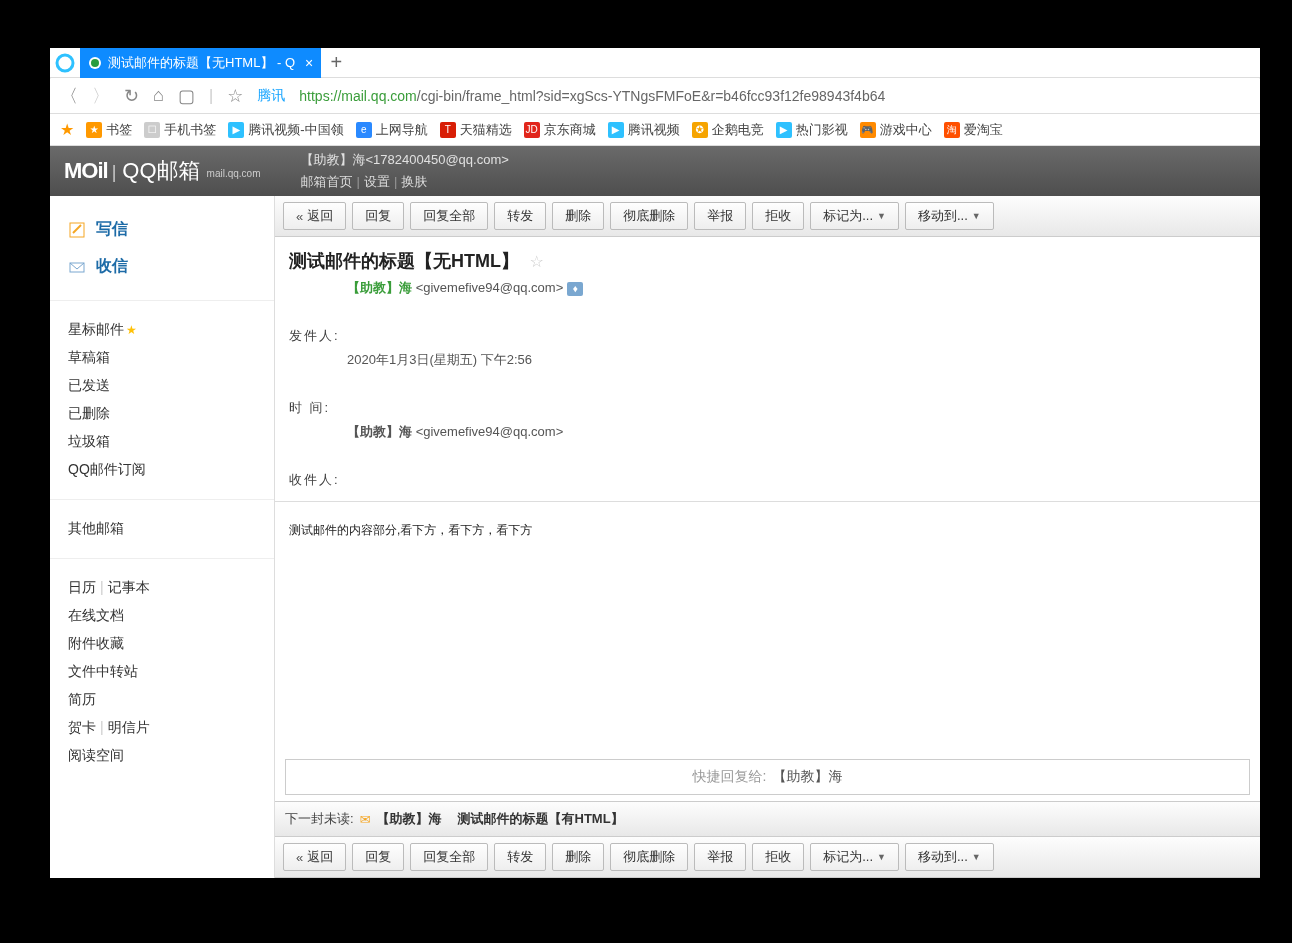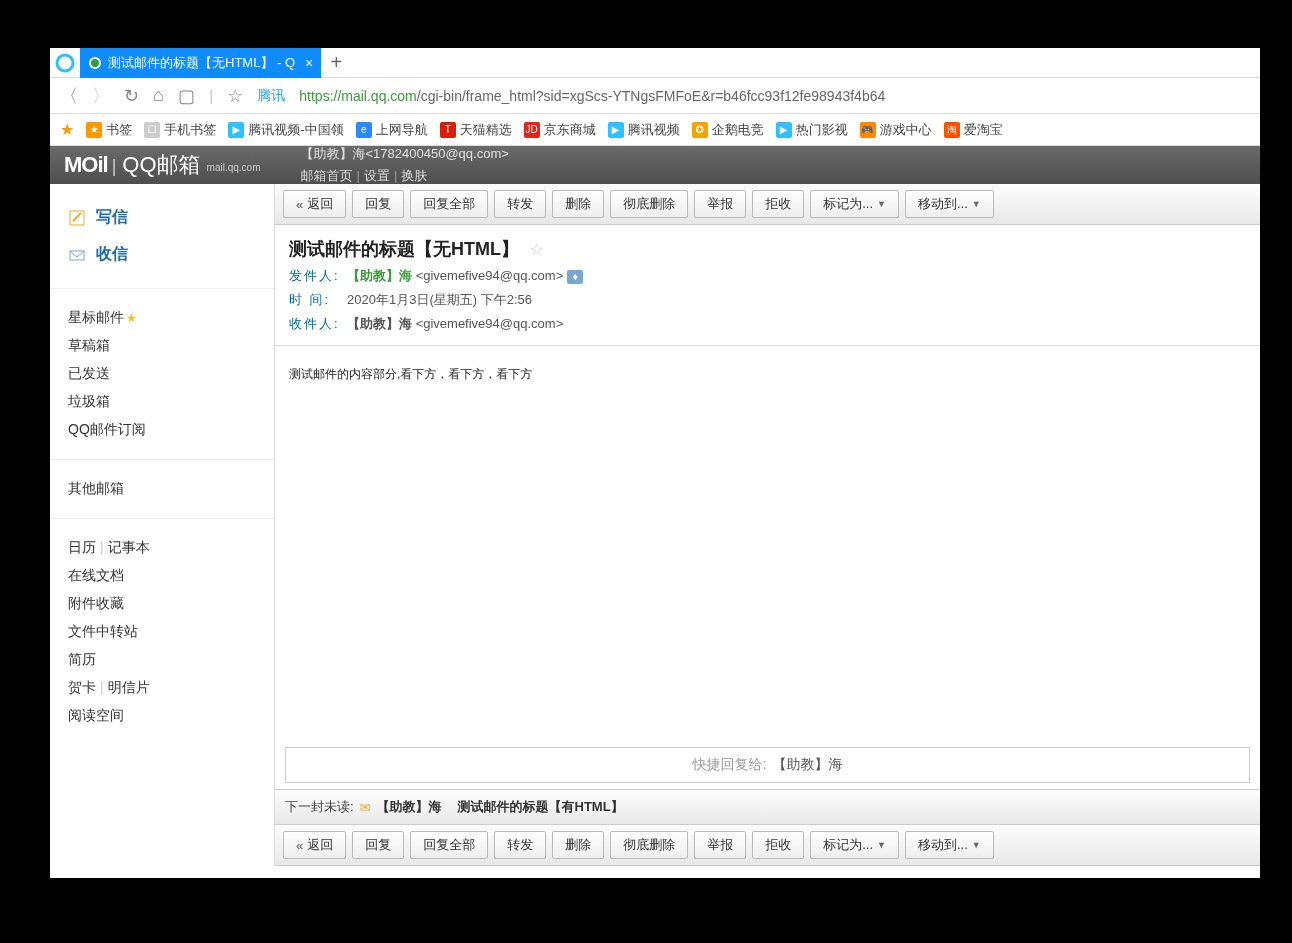--- a/index.html
+++ b/index.html
@@ -1,17 +1,17 @@
 <!DOCTYPE html>
 <html><head>
 <meta charset="utf-8">
 <style>
 * { margin: 0; padding: 0; box-sizing: border-box; font-family: "Microsoft YaHei", Arial, sans-serif; }
 body { background: #000; width: 1292px; height: 943px; overflow: hidden; }
-.browser { position: absolute; left: 50px; top: 48px; width: 1210px; height: 830px; background: #fff; }
+.browser { position: absolute; left: 50px; top: 48px; width: 1210px; height: 830px; background: #fff; border-radius: 31px; }
 
 
 .tabs { height: 30px; background: #fff; border-bottom: 1px solid #ddd; display: flex; align-items: center; }
 .app-icon { width: 30px; height: 30px; display: flex; align-items: center; justify-content: center; }
 .tab { height: 30px; background: #0e8bff; color: #fff; display: flex; align-items: center; padding: 0 8px; font-size: 13px; }
 .tab-close { margin-left: 10px; font-size: 14px; cursor: pointer; }
 .new-tab { width: 30px; height: 30px; display: flex; align-items: center; justify-content: center; font-size: 20px; color: #666; cursor: pointer; }
 
 
 .addrbar { height: 36px; display: flex; align-items: center; padding: 0 10px; border-bottom: 1px solid #ddd; gap: 14px; }
@@ -21,21 +21,21 @@
 .url { font-size: 14px; color: #666; white-space: nowrap; overflow: hidden; }
 .url .green { color: #3a9d3a; }
 
 
 .bmbar { height: 32px; display: flex; align-items: center; padding: 0 10px; border-bottom: 1px solid #ddd; gap: 12px; font-size: 13px; color: #444; overflow: hidden; white-space: nowrap; }
 .bm { display: flex; align-items: center; gap: 4px; cursor: pointer; }
 .bm-ico { width: 16px; height: 16px; border-radius: 2px; display: flex; align-items: center; justify-content: center; font-size: 10px; color: #fff; }
 .star { color: #f90; font-size: 16px; }
 
 
-.mailhdr { background: linear-gradient(#6a6a6a,#4e4e4e); height: 38px; display: flex; align-items: center; padding: 8px 14px; color: #fff; }
+.mailhdr { background: linear-gradient(#6a6a6a,#4e4e4e); height: 50px; display: flex; align-items: center; padding: 8px 14px; color: #fff; }
 .logo { font-size: 22px; font-weight: bold; letter-spacing: -1px; margin-right: 4px; }
 .logo-sub { font-size: 22px; font-weight: normal; margin-left: 6px; }
 .logo-domain { font-size: 10px; color: #ccc; margin-left: 6px; margin-top: 4px; }
 .hdr-right { margin-left: 40px; font-size: 13px; }
 .hdr-right .user { color: #e0e0e0; }
 .hdr-links { margin-top: 4px; color: #ddd; font-size: 13px; }
 .hdr-links span { cursor: pointer; }
 .hdr-sep { margin: 0 4px; color: #999; }
 
 
@@ -55,21 +55,21 @@
 .content { flex: 1; display: flex; flex-direction: column; background: #fff; overflow: hidden; }
 .toolbar { background: linear-gradient(#fdfdfd,#e8e8e8); padding: 6px 8px; border-bottom: 1px solid #ccc; display: flex; gap: 6px; flex-wrap: wrap; }
 .tbtn { background: linear-gradient(#fefefe,#eee); border: 1px solid #bbb; border-radius: 2px; padding: 4px 12px; font-size: 13px; color: #333; cursor: pointer; display: inline-flex; align-items: center; gap: 4px; }
 .tbtn.back::before { content: "«"; color: #555; }
 .tbtn .dd { font-size: 9px; color: #666; }
 
 .msghdr { padding: 12px 14px; border-bottom: 1px solid #ddd; }
 .subject { font-size: 18px; font-weight: bold; color: #222; }
 .star-o { color: #ccc; font-size: 16px; margin-left: 6px; cursor: pointer; }
 .meta { font-size: 13px; color: #888; margin-top: 6px; display: flex; }
-.meta .lbl { width: 58px; color: #0369a1; letter-spacing: 2px; }
+.meta .lbl { width: 58px; color: #404040; letter-spacing: 2px; margin-top: 48px; }
 .meta .val { color: #555; }
 .meta .sender-name { color: #3a9d3a; font-weight: bold; }
 .info-ico { display: inline-block; width: 16px; height: 14px; background: #7aa7d0; color: #fff; font-size: 10px; text-align: center; line-height: 14px; border-radius: 2px; margin-left: 4px; }
 
 .msgbody { flex: 1; padding: 20px 14px; font-size: 12px; color: #222; }
 
 .quickreply { border: 1px solid #ccc; margin: 6px 10px; padding: 8px 10px; font-size: 14px; color: #999; display: flex; gap: 6px; justify-content: center; }
 .quickreply .qlbl { color: #999; }
 .quickreply .qname { color: #555; }
 
@@ -199,20 +199,21 @@
               </svg>
             </span>
             <span>收信</span>
           </div>
         </div>
       <div id="sbfolders">
           <div class="sbsec">
             <div class="sbitem"><span>星标邮件</span><span class="mini-star">★</span></div>
             <div class="sbitem"><span>草稿箱</span></div>
             <div class="sbitem"><span>已发送</span></div>
+            <div class="sbitem"><span>已删除</span></div>
             <div class="sbitem"><span>垃圾箱</span></div>
             <div class="sbitem"><span>QQ邮件订阅</span></div>
           </div>
         </div>
       <div class="sbsec">
           <div class="sbitem">其他邮箱</div>
         </div>
       <div class="sbsec" style="border-bottom:none">
         <div class="sblinks" id="tools1"><span>日历</span><span class="lsep">|</span><span>记事本</span></div>
         <div id="tools2">

